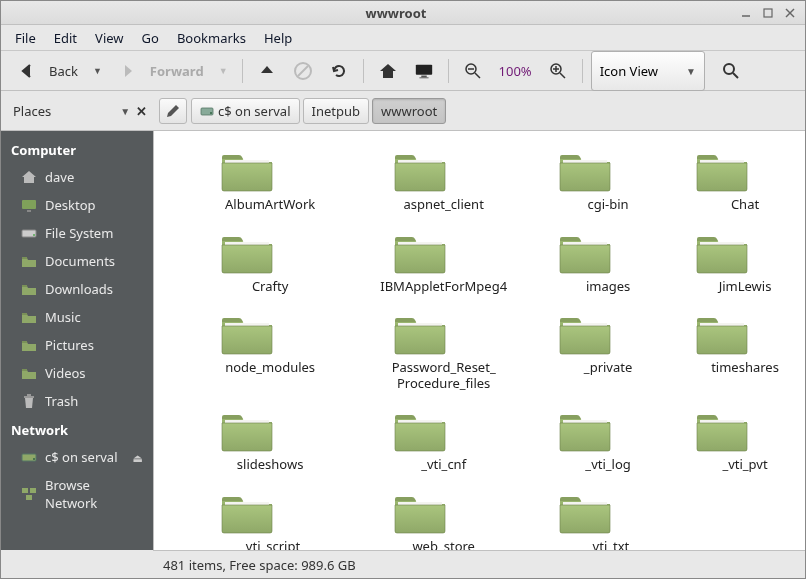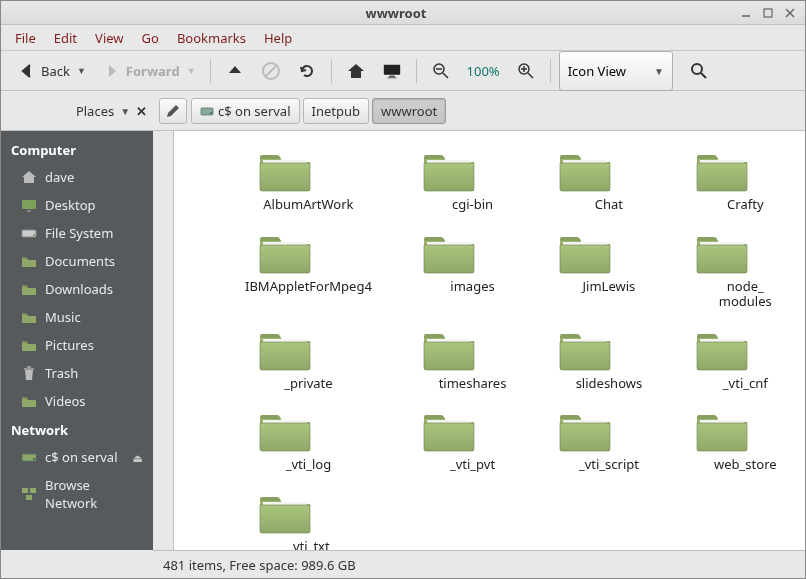--- a/index.html
+++ b/index.html
@@ -6,44 +6,44 @@
 body { background: #e8e8e8; width: 806px; height: 579px; overflow: hidden; display: flex; flex-direction: column; border: 1px solid #888; }
 
 
 .titlebar { height: 24px; background: linear-gradient(#e8e8e8,#dcdcdc); display: flex; align-items: center; border-bottom: 1px solid #c0c0c0; }
 .titlebar-title { flex: 1; text-align: center; font-weight: bold; color: #444; }
 .titlebar-controls { display: flex; gap: 8px; padding: 0 8px; }
 .titlebar-btn { width: 14px; height: 14px; display: flex; align-items: center; justify-content: center; color: #666; cursor: pointer; }
 
 
 .menubar { height: 26px; background: #e8e8e8; display: flex; align-items: center; padding: 0 6px; gap: 2px; border-bottom: 1px solid #c8c8c8; }
-.menu-item { padding: 3px 8px; color: #7f1d1d; cursor: pointer; }
+.menu-item { padding: 3px 8px; color: #0f172a; cursor: pointer; }
 
 
 .toolbar { height: 40px; background: #e8e8e8; display: flex; align-items: center; padding: 0 10px; gap: 4px; border-bottom: 1px solid #c0c0c0; }
-.tb-btn { display: flex; align-items: center; gap: 4px; padding: 4px 6px; border-radius: 3px; cursor: pointer; color: #333; }
+.tb-btn { display: flex; align-items: center; gap: 12px; padding: 4px 6px; border-radius: 3px; cursor: pointer; color: #333; }
 .tb-btn.disabled { color: #aaa; cursor: default; font-weight: bold; }
 .tb-icon { width: 20px; height: 20px; display: flex; align-items: center; justify-content: center; }
 .tb-sep { width: 1px; height: 24px; background: #c0c0c0; margin: 0 4px; }
-.zoom-label { padding: 0 6px; color: #0f766e; }
+.zoom-label { padding: 0 6px; color: #701a75; }
 .view-select { height: 40px; border: 1px solid #b0b0b0; border-radius: 3px; background: linear-gradient(#fefefe,#e8e8e8); display: flex; align-items: center; padding: 0 8px; gap: 28px; cursor: pointer; }
 .view-select .chev { font-size: 10px; color: #555; }
 
 
 .pathbar { height: 40px; background: #e8e8e8; display: flex; align-items: center; padding: 0 4px; gap: 4px; border-bottom: 1px solid #c0c0c0; }
-.places-header { width: 150px; display: flex; align-items: center; padding: 0 8px; gap: 6px; text-align: right; }
+.places-header { width: 150px; display: flex; align-items: center; padding: 0 8px; gap: 6px; }
 .places-header .label { color: #333; flex: 1; }
 .places-header .chev { font-size: 10px; color: #555; }
 .path-crumbs { display: flex; gap: 3px; align-items: center; }
 .crumb-btn { height: 26px; border: 1px solid #b8b8b8; border-radius: 3px; background: linear-gradient(#fafafa,#e4e4e4); display: flex; align-items: center; padding: 0 8px; gap: 4px; cursor: pointer; color: #333; }
 .crumb-btn.active { background: linear-gradient(#d0d0d0,#c4c4c4); border-color: #999; box-shadow: inset 0 1px 2px rgba(0,0,0,0.15); }
 .edit-btn { width: 28px; height: 26px; border: 1px solid #b8b8b8; border-radius: 3px; background: linear-gradient(#fafafa,#e4e4e4); display: flex; align-items: center; justify-content: center; cursor: pointer; }
 
 
-.main { flex: 1; display: flex; overflow: hidden; gap: 20px; }
+.main { flex: 1; display: flex; overflow: hidden; }
 
 
 .sidebar { width: 152px; background: #565a5c; color: #eee; display: flex; flex-direction: column; padding-top: 4px; overflow-y: auto; }
 .sb-heading { font-weight: bold; color: #fff; padding: 6px 10px 4px; font-size: 13px; }
 .sb-item { display: flex; align-items: center; gap: 8px; padding: 5px 10px 5px 20px; cursor: pointer; color: #eaeaea; }
 .sb-icon { width: 16px; height: 16px; display: flex; align-items: center; justify-content: center; }
 .sb-eject { margin-left: auto; font-size: 11px; color: #ccc; }
 
 
 .content { flex: 1; background: #fff; overflow-y: auto; border-left: 1px solid #c0c0c0; position: relative; }
@@ -280,37 +280,37 @@
         <span class="sb-icon">
           <svg width="16" height="13" viewBox="0 0 16 13">
             <path d="M1 3 L6 3 L7 5 L15 5 L15 12 L1 12 Z" fill="#8fa868"></path>
             <rect x="1" y="2" width="5" height="2" fill="#7a9158"></rect>
           </svg>
         </span>
         <span>Pictures</span>
       </div>
       <div class="sb-item">
         <span class="sb-icon">
+          <svg width="16" height="13" viewBox="0 0 16 13">
+            <path d="M1 3 L6 3 L7 5 L15 5 L15 12 L1 12 Z" fill="#8fa868"></path>
+            <rect x="1" y="2" width="5" height="2" fill="#7a9158"></rect>
+          </svg>
+        </span>
+        <span>Videos</span>
+      </div>
+      <div class="sb-item">
+        <span class="sb-icon">
           <svg width="14" height="15" viewBox="0 0 14 15">
             <path d="M3 4 L11 4 L10 14 L4 14 Z" fill="#bbb"></path>
             <rect x="2" y="2" width="10" height="2" fill="#999"></rect>
             <rect x="5" y="0" width="4" height="2" fill="#999"></rect>
           </svg>
         </span>
         <span>Trash</span>
       </div>
-      <div class="sb-item">
-        <span class="sb-icon">
-          <svg width="16" height="13" viewBox="0 0 16 13">
-            <path d="M1 3 L6 3 L7 5 L15 5 L15 12 L1 12 Z" fill="#8fa868"></path>
-            <rect x="1" y="2" width="5" height="2" fill="#7a9158"></rect>
-          </svg>
-        </span>
-        <span>Videos</span>
-      </div>
       <div class="sb-heading">Network</div>
       <div class="sb-item">
         <span class="sb-icon">
           <svg width="16" height="12" viewBox="0 0 16 12">
             <rect x="1" y="3" width="14" height="7" rx="1" fill="#8fa868" stroke="#576"></rect>
             <circle cx="13" cy="8" r="1" fill="#364"></circle>
           </svg>
         </span>
         <span>c$ on serval</span>
         <span class="sb-eject">⏏</span>
@@ -355,20 +355,38 @@
 <path d="M3 14 L53 14 L53 40 Q53 42 51 42 L5 42 Q3 42 3 40 Z" fill="url(#fg)"></path>
 <defs>
                 <linearGradient id="fg" x1="0" y1="0" x2="0" y2="1">
 <stop offset="0" stop-color="#aac57e"></stop>
                   <stop offset="1" stop-color="#8fa868"></stop>
 </linearGradient>
               </defs>
 <path d="M3 14 L53 14 L53 40 Q53 42 51 42 L5 42 Q3 42 3 40 Z" fill="none" stroke="#6d8249" stroke-width="0.6"></path>
 </svg>
           </div>
+          <div class="file-label">aspnet_​client</div>
+        </div>
+        <div class="file-item">
+          <div>
+            <svg class="folder-svg" viewBox="0 0 56 44">
+<path d="M3 8 L22 8 L26 13 L53 13 L53 40 Q53 42 51 42 L5 42 Q3 42 3 40 Z" fill="#99b56e"></path>
+<path d="M3 8 Q3 6 5 6 L20 6 Q22 6 23 8 L24 10 L3 10 Z" fill="#879f5f"></path>
+<rect x="6" y="11" width="44" height="3" fill="#f4f4f0"></rect>
+<path d="M3 14 L53 14 L53 40 Q53 42 51 42 L5 42 Q3 42 3 40 Z" fill="url(#fg)"></path>
+<defs>
+                <linearGradient id="fg" x1="0" y1="0" x2="0" y2="1">
+<stop offset="0" stop-color="#aac57e"></stop>
+                  <stop offset="1" stop-color="#8fa868"></stop>
+</linearGradient>
+              </defs>
+<path d="M3 14 L53 14 L53 40 Q53 42 51 42 L5 42 Q3 42 3 40 Z" fill="none" stroke="#6d8249" stroke-width="0.6"></path>
+</svg>
+          </div>
           <div class="file-label">cgi-bin</div>
         </div>
         <div class="file-item">
           <div>
             <svg class="folder-svg" viewBox="0 0 56 44">
 <path d="M3 8 L22 8 L26 13 L53 13 L53 40 Q53 42 51 42 L5 42 Q3 42 3 40 Z" fill="#99b56e"></path>
 <path d="M3 8 Q3 6 5 6 L20 6 Q22 6 23 8 L24 10 L3 10 Z" fill="#879f5f"></path>
 <rect x="6" y="11" width="44" height="3" fill="#f4f4f0"></rect>
 <path d="M3 14 L53 14 L53 40 Q53 42 51 42 L5 42 Q3 42 3 40 Z" fill="url(#fg)"></path>
 <defs>
@@ -464,20 +482,38 @@
 <defs>
                 <linearGradient id="fg" x1="0" y1="0" x2="0" y2="1">
 <stop offset="0" stop-color="#aac57e"></stop>
                   <stop offset="1" stop-color="#8fa868"></stop>
 </linearGradient>
               </defs>
 <path d="M3 14 L53 14 L53 40 Q53 42 51 42 L5 42 Q3 42 3 40 Z" fill="none" stroke="#6d8249" stroke-width="0.6"></path>
 </svg>
           </div>
           <div class="file-label">node_​modules</div>
+        </div>
+        <div class="file-item">
+          <div>
+            <svg class="folder-svg" viewBox="0 0 56 44">
+<path d="M3 8 L22 8 L26 13 L53 13 L53 40 Q53 42 51 42 L5 42 Q3 42 3 40 Z" fill="#99b56e"></path>
+<path d="M3 8 Q3 6 5 6 L20 6 Q22 6 23 8 L24 10 L3 10 Z" fill="#879f5f"></path>
+<rect x="6" y="11" width="44" height="3" fill="#f4f4f0"></rect>
+<path d="M3 14 L53 14 L53 40 Q53 42 51 42 L5 42 Q3 42 3 40 Z" fill="url(#fg)"></path>
+<defs>
+                <linearGradient id="fg" x1="0" y1="0" x2="0" y2="1">
+<stop offset="0" stop-color="#aac57e"></stop>
+                  <stop offset="1" stop-color="#8fa868"></stop>
+</linearGradient>
+              </defs>
+<path d="M3 14 L53 14 L53 40 Q53 42 51 42 L5 42 Q3 42 3 40 Z" fill="none" stroke="#6d8249" stroke-width="0.6"></path>
+</svg>
+          </div>
+          <div class="file-label">Password_​Reset_​Procedure_​files</div>
         </div>
         <div class="file-item">
           <div>
             <svg class="folder-svg" viewBox="0 0 56 44">
 <path d="M3 8 L22 8 L26 13 L53 13 L53 40 Q53 42 51 42 L5 42 Q3 42 3 40 Z" fill="#99b56e"></path>
 <path d="M3 8 Q3 6 5 6 L20 6 Q22 6 23 8 L24 10 L3 10 Z" fill="#879f5f"></path>
 <rect x="6" y="11" width="44" height="3" fill="#f4f4f0"></rect>
 <path d="M3 14 L53 14 L53 40 Q53 42 51 42 L5 42 Q3 42 3 40 Z" fill="url(#fg)"></path>
 <defs>
                 <linearGradient id="fg" x1="0" y1="0" x2="0" y2="1">

